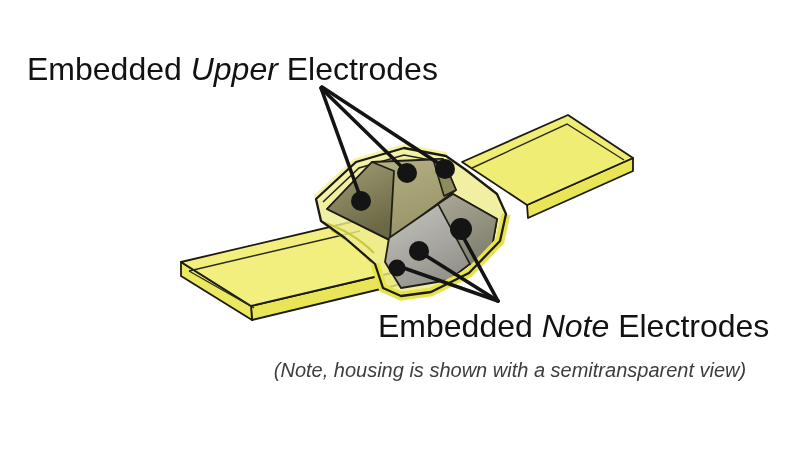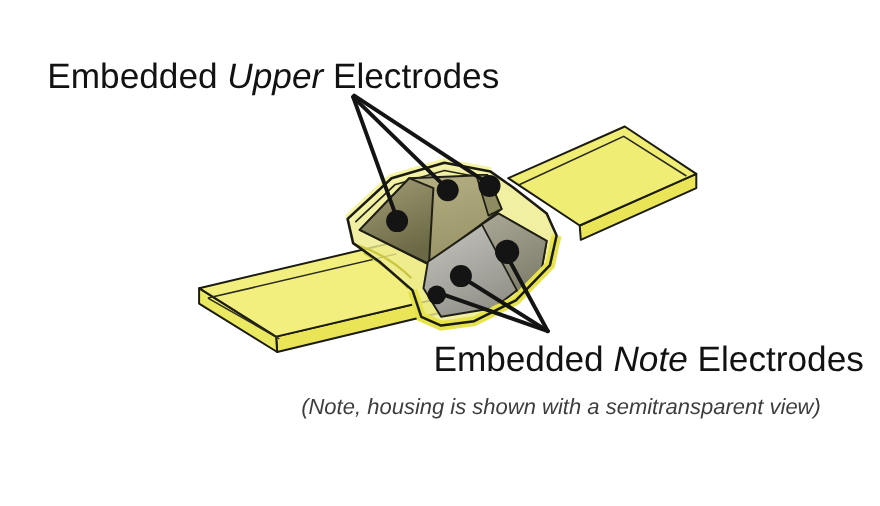--- a/index.html
+++ b/index.html
@@ -3,21 +3,21 @@
 <meta charset="utf-8">
 <style>
   html,body{margin:0;padding:0;background:#ffffff;}
   .stage{
     position:relative;width:800px;height:460px;overflow:hidden;
     background:#ffffff;font-family:"Liberation Sans",sans-serif;
   }
   .stage svg{position:absolute;left:0;top:0;}
   .fig-label{
     position:absolute;color:#121212;font-size:32px;line-height:1;
-    white-space:nowrap;letter-spacing:0;margin-left:16px;
+    white-space:nowrap;letter-spacing:0;
   }
   .fig-label .emph{font-style:italic;}
   .fig-label.upper{left:27px;top:53px;}
   .fig-label.lower{left:378px;top:310px;}
   .fig-note{
     position:absolute;left:510px;top:360px;transform:translateX(-50%);
     color:#3d3d3d;font-size:20px;font-style:italic;white-space:nowrap;line-height:1;
   }
 </style>
 </head>

